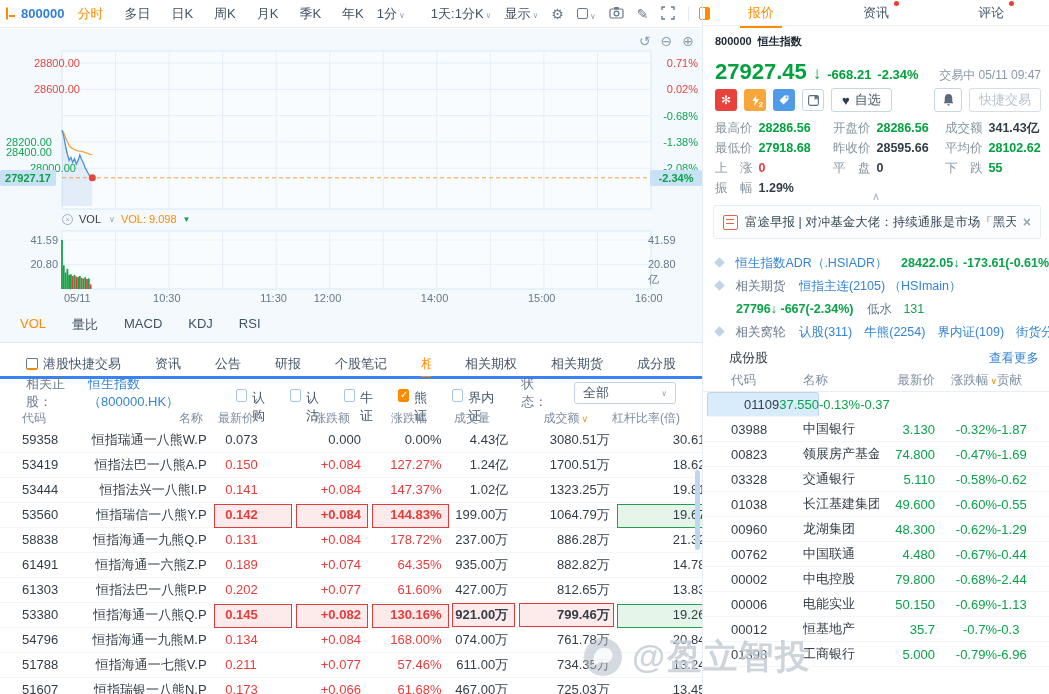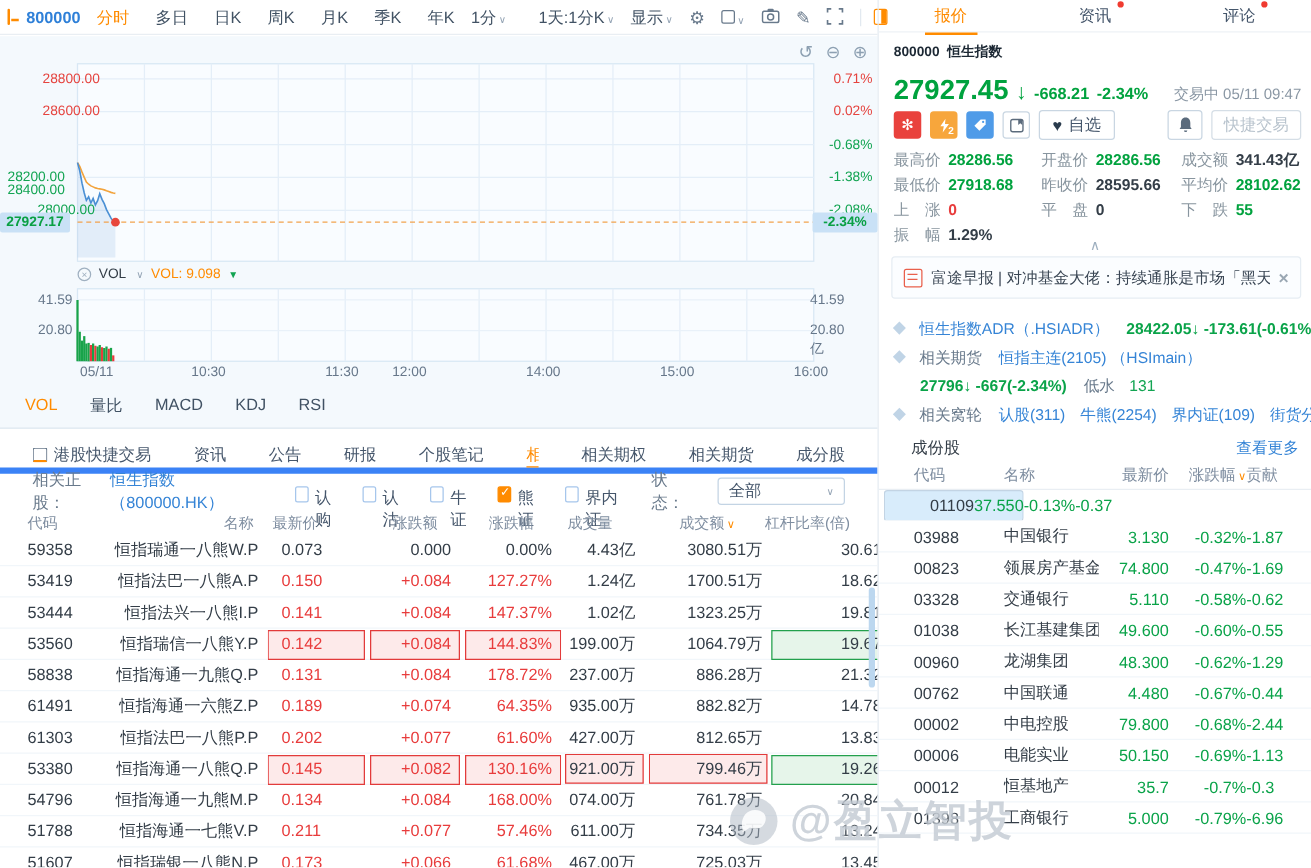--- a/index.html
+++ b/index.html
@@ -37,22 +37,22 @@
   .tx{position:absolute;top:263px;font-size:11px;color:#66778a;}
   .volrow{position:absolute;left:62px;top:184px;display:flex;align-items:center;gap:6px;font-size:11px;}
   .cxic{width:11px;height:11px;border:1px solid #9fb0c0;border-radius:50%;color:#9fb0c0;
         font-size:8px;line-height:9px;text-align:center;}
   .vollbl{color:#ff8b00;}
   .tri{color:#12a452;font-size:8px;}
   .ctrls{position:absolute;top:4px;right:8px;display:flex;gap:10px;color:#8da0b2;font-size:14px;}
   .indtabs{position:absolute;left:20px;bottom:8px;display:flex;gap:26px;font-size:13px;color:#415264;}
   .indtabs .on{color:#ff8b00;}
   
-  .subtabs{position:absolute;top:351px;left:0;width:702px;height:28px;border-bottom:5px solid #3b82f6;
-           display:flex;gap:34px;padding:0 26px;color:#45566b;}
+  .subtabs{position:absolute;top:351px;left:0;width:702px;height:28px;border-bottom:3px solid #3b82f6;
+           display:flex;align-items:center;gap:34px;padding:0 26px;color:#45566b;}
   .stab{position:relative;padding:4px 0;cursor:pointer;white-space:nowrap;}
   .stab.on{color:#ff8b00;}
   .stab.clip{max-width:86px;overflow:hidden;}
   .stab.on::after{content:'';position:absolute;left:0;right:0;bottom:-1px;height:2px;background:#ff8b00;}
   .stabic{display:none;width:12px;height:12px;border:1px solid #68798b;border-radius:2px;
           border-bottom:2px solid #ff8b00;margin-right:5px;vertical-align:-2px;}
   .stabic.show{display:inline-block;}
   
   .filter{position:absolute;top:380px;left:0;width:702px;height:26px;display:flex;align-items:center;
           gap:14px;padding:0 26px;color:#45566b;}
@@ -70,21 +70,21 @@
   .wrow{height:25px;white-space:nowrap;border-bottom:1px solid #f1f6fa;cursor:pointer;}
   .c1{width:85px;padding-left:22px;text-align:left;}
   .c2{width:122px;padding-right:4px;text-align:right;}
   .c3{width:78px;padding-left:11px;text-align:left;}
   .c4{width:72px;padding-right:7px;text-align:right;}
   .c5{width:77px;padding-right:7px;text-align:right;}
   .c6{width:63px;padding-right:7px;text-align:right;}
   .c7{width:95px;padding-right:4px;text-align:right;}
   .c8{width:103px;padding-right:15px;text-align:right;}
   .wrow.up .chg{color:#e83c3c;}
-  .box-red{box-shadow:inset 0 0 0 1px #e23b3b;background:#fdeaea;}
+  .box-red{box-shadow:inset 0 0 0 1px #e23b3b;background:#fdeaea;font-weight:bold;}
   .box-green{box-shadow:inset 0 0 0 1px #23a04d;background:#e6f5ea;}
   .sorted::after{content:'∨';color:#ff8b00;font-size:9px;margin-left:2px;}
   .wscroll{position:absolute;right:2px;top:63px;width:5px;height:80px;background:#bcd7ef;border-radius:3px;}
   
   .right{position:absolute;left:702px;top:0;width:347px;height:694px;border-left:1px solid #e5ecf2;}
   .rtabs{position:absolute;top:0;left:0;right:0;height:26px;border-bottom:1px solid #eef2f6;
          display:flex;justify-content:space-around;align-items:center;}
   .rtab{position:relative;padding:4px 2px;color:#45566b;cursor:pointer;}
   .rtab.on{color:#ff8b00;}
   .rtab.on::after{content:'';position:absolute;left:-6px;right:-6px;bottom:-2px;height:2px;background:#ff8b00;}

